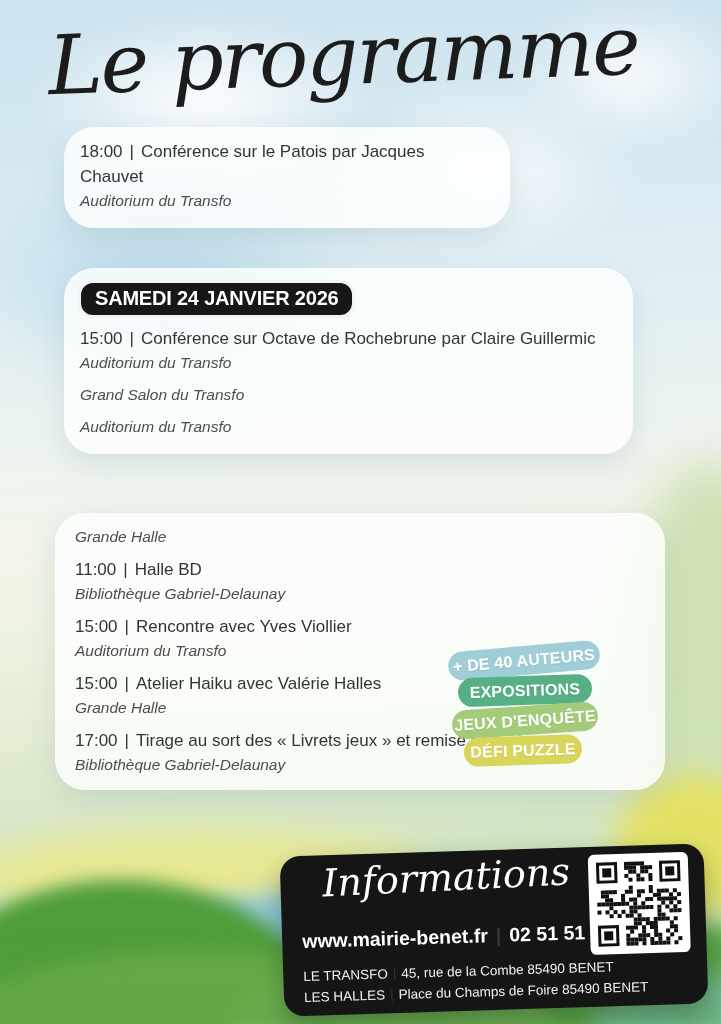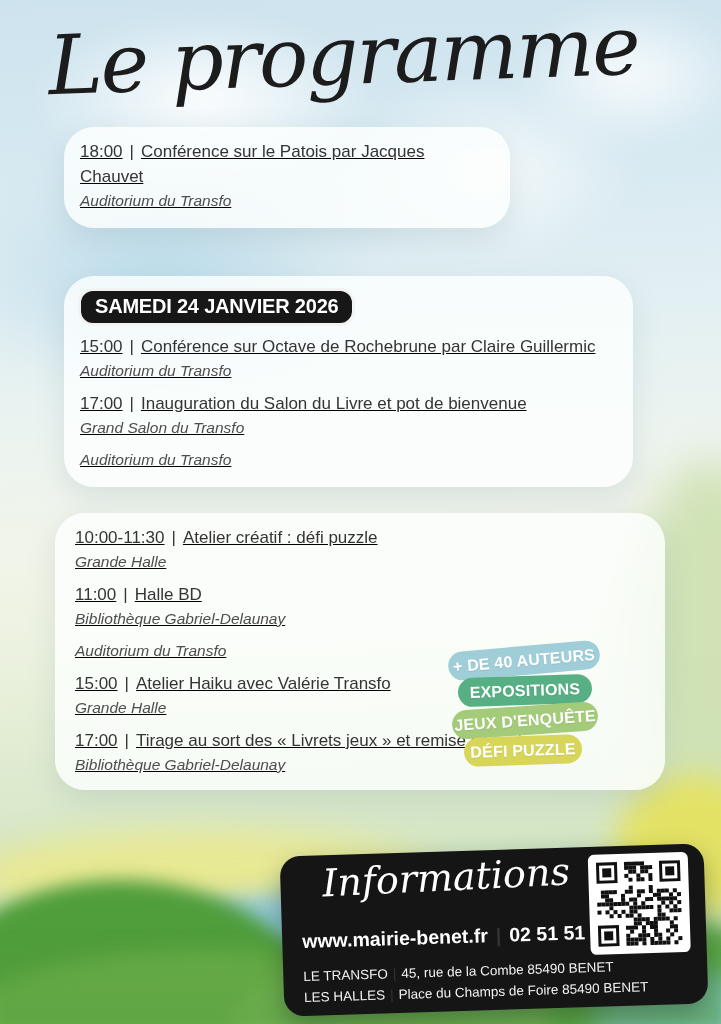--- a/index.html
+++ b/index.html
@@ -38,31 +38,31 @@
   }
 
   .card{
     position:absolute;z-index:2;
     background:rgba(253,255,254,.82);
     border-radius:30px;
     box-shadow:0 10px 28px rgba(105,140,150,.18);
     padding:12px 18px 14px 16px;
   }
   .card-friday{left:64px;top:127px;width:446px;}
-  .card-saturday{left:64px;top:276px;width:569px;}
+  .card-saturday{left:64px;top:268px;width:569px;}
   .card-sunday{left:55px;top:513px;width:610px;padding:12px 18px 12px 20px;}
 
   .date-badge{
     display:inline-block;background:#171717;color:#ffffff;
     border:3px solid rgba(255,255,255,.95);border-radius:15px;
     padding:4px 14px 5px;margin:0 0 8px -2px;
     font-weight:700;font-size:20px;letter-spacing:-.2px;font-stretch:condensed;
     white-space:nowrap;
   }
-  .event{margin:0 0 9px 0;text-decoration:underline;}
+  .event{margin:0 0 9px 0;}
   .event:last-child{margin-bottom:2px;}
   .event-line{margin:0;font-size:17px;line-height:25px;color:#343434;}
   .sep{margin:0 7px;color:#343434;}
   .venue{margin:0;font-style:italic;font-size:15.5px;line-height:23px;color:#4d4d4d;}
   .day-intro{margin:0 0 7px 0;font-style:italic;font-weight:700;font-size:14.5px;line-height:20px;color:#2d2d2d;}
 
   .pill-stack{position:absolute;left:446px;top:646px;width:170px;z-index:4;}
   .pill{
     display:flex;align-items:center;justify-content:center;
     height:29px;border-radius:15px;margin-bottom:1px;
@@ -130,42 +130,41 @@
     </div>
   </section>
 
   <section class="card card-saturday">
     <div class="date-badge">SAMEDI 24 JANVIER 2026</div>
     <div class="event">
       <p class="event-line"><span>15:00</span><span class="sep">|</span><span>Conférence sur Octave de Rochebrune par Claire Guillermic</span></p>
       <p class="venue">Auditorium du Transfo</p>
     </div>
     <div class="event">
-      <p class="event-line"><span>17:00</span><span class="sep">|</span><span>Inauguration du Salon du Livre et pot de bienvenue</span></p>
       <p class="venue">Grand Salon du Transfo</p>
     </div>
     <div class="event">
       <p class="venue">Auditorium du Transfo</p>
     </div>
   </section>
 
   <section class="card card-sunday">
     <div class="event">
-      <p class="event-line"><span>10:00-11:30</span><span class="sep">|</span><span>Atelier créatif : défi puzzle</span></p>
       <p class="venue">Grande Halle</p>
     </div>
     <div class="event">
       <p class="event-line"><span>11:00</span><span class="sep">|</span><span>Halle BD</span></p>
       <p class="venue">Bibliothèque Gabriel-Delaunay</p>
     </div>
     <div class="event">
+      <p class="event-line"><span>15:00</span><span class="sep">|</span><span>Rencontre avec Yves Viollier</span></p>
       <p class="venue">Auditorium du Transfo</p>
     </div>
     <div class="event">
-      <p class="event-line"><span>15:00</span><span class="sep">|</span><span>Atelier Haiku avec Valérie Transfo</span></p>
+      <p class="event-line"><span>15:00</span><span class="sep">|</span><span>Atelier Haiku avec Valérie Halles</span></p>
       <p class="venue">Grande Halle</p>
     </div>
     <div class="event">
       <p class="event-line"><span>17:00</span><span class="sep">|</span><span>Tirage au sort des « Livrets jeux » et remise des prix</span></p>
       <p class="venue">Bibliothèque Gabriel-Delaunay</p>
     </div>
   </section>
 
   <div class="pill-stack">
     <div class="pill pill-0" style="background-color: rgb(159, 205, 216);">+ DE 40 AUTEURS</div>

